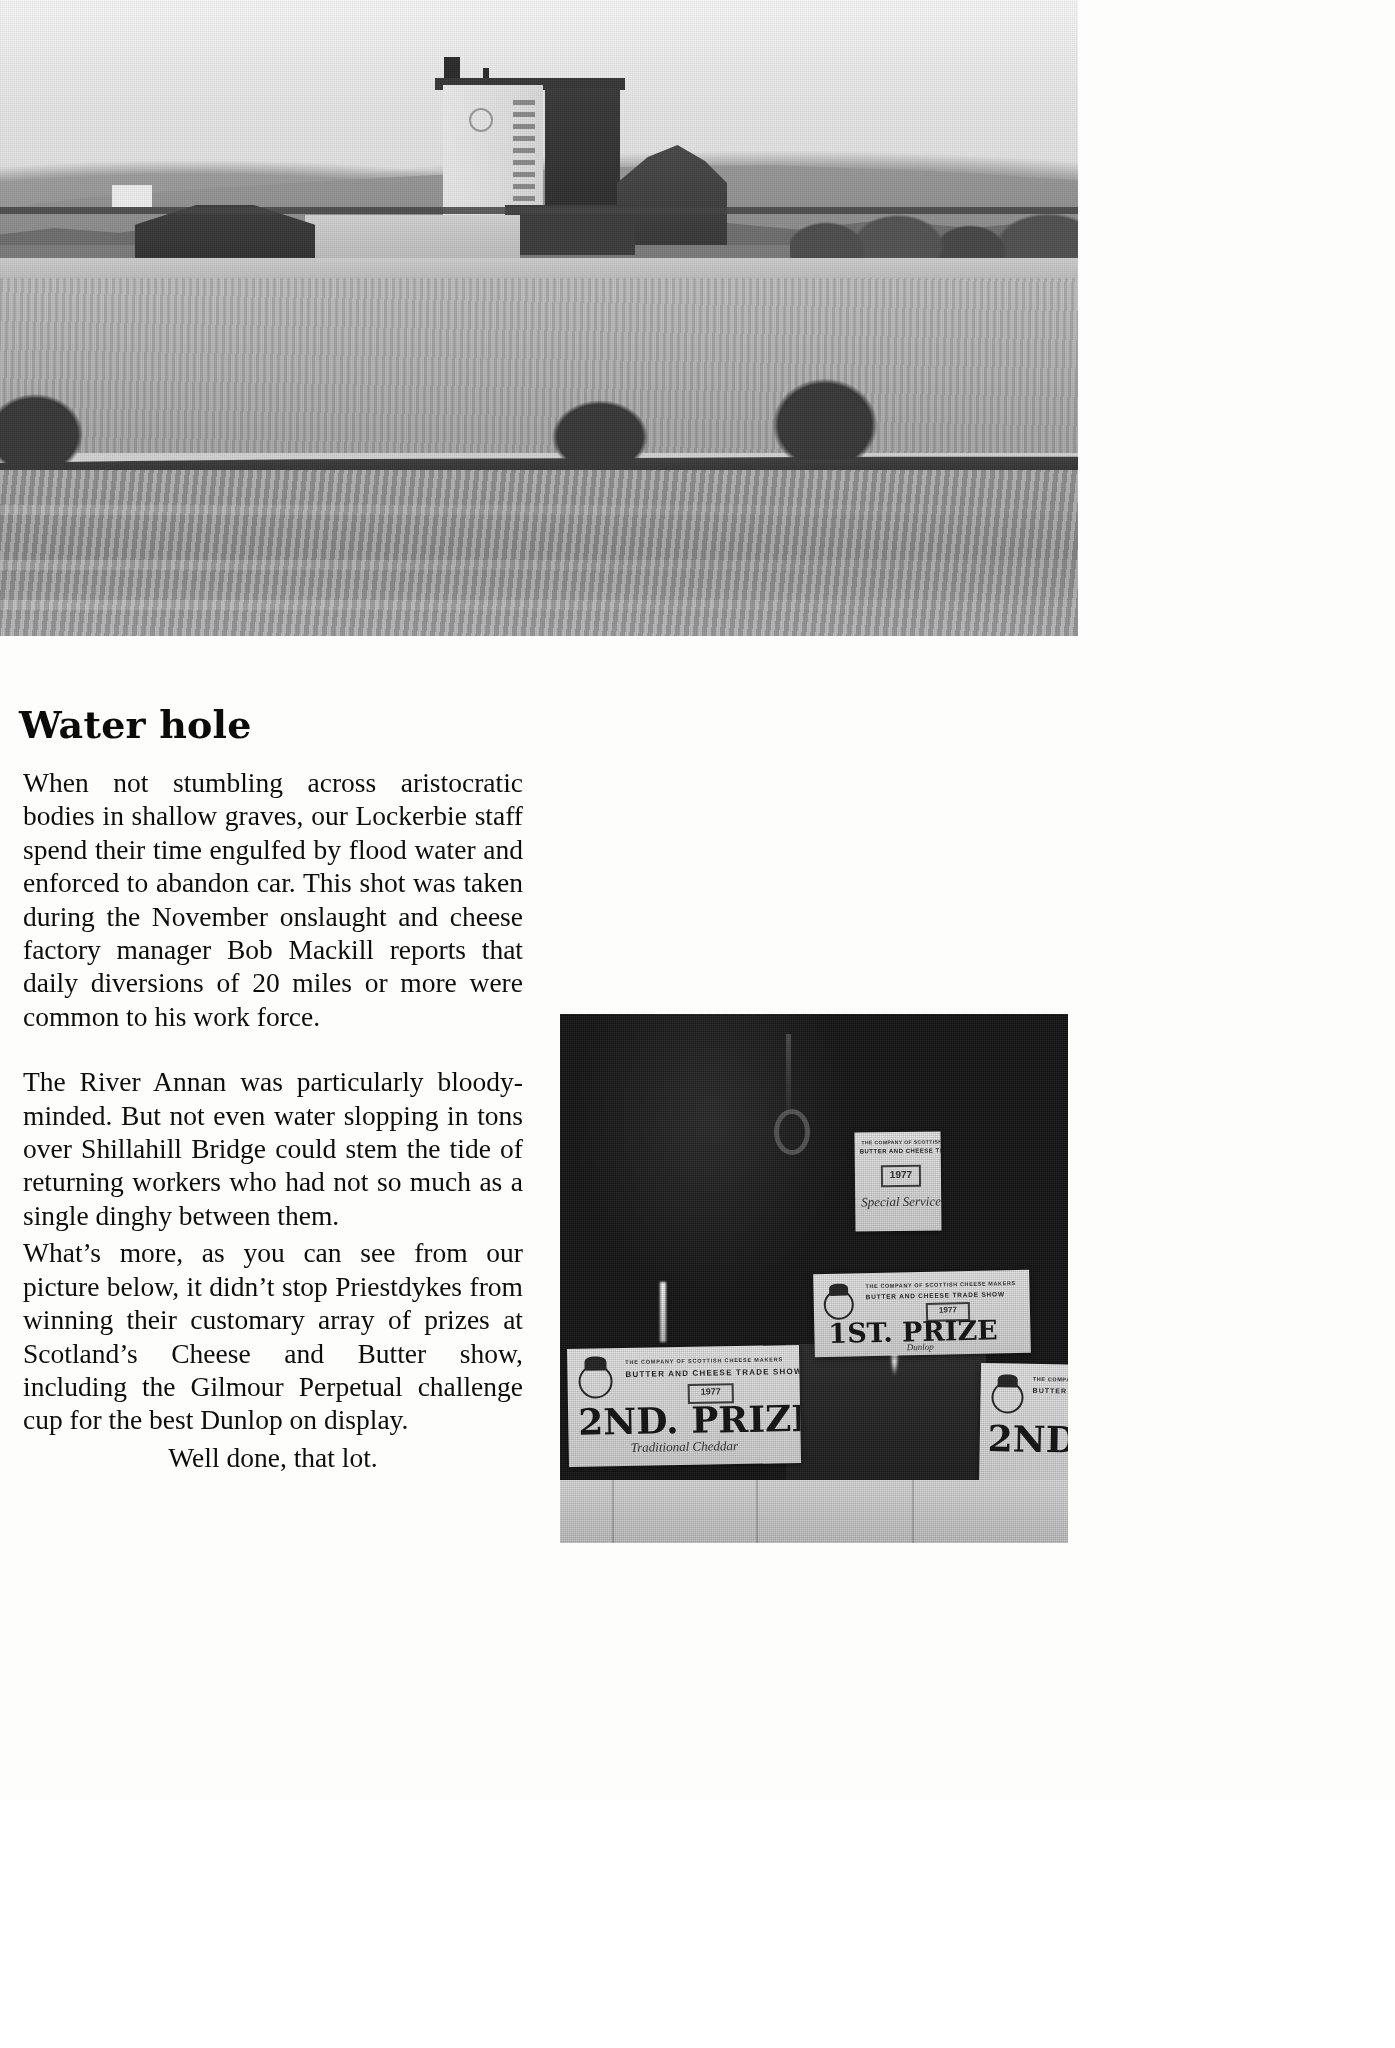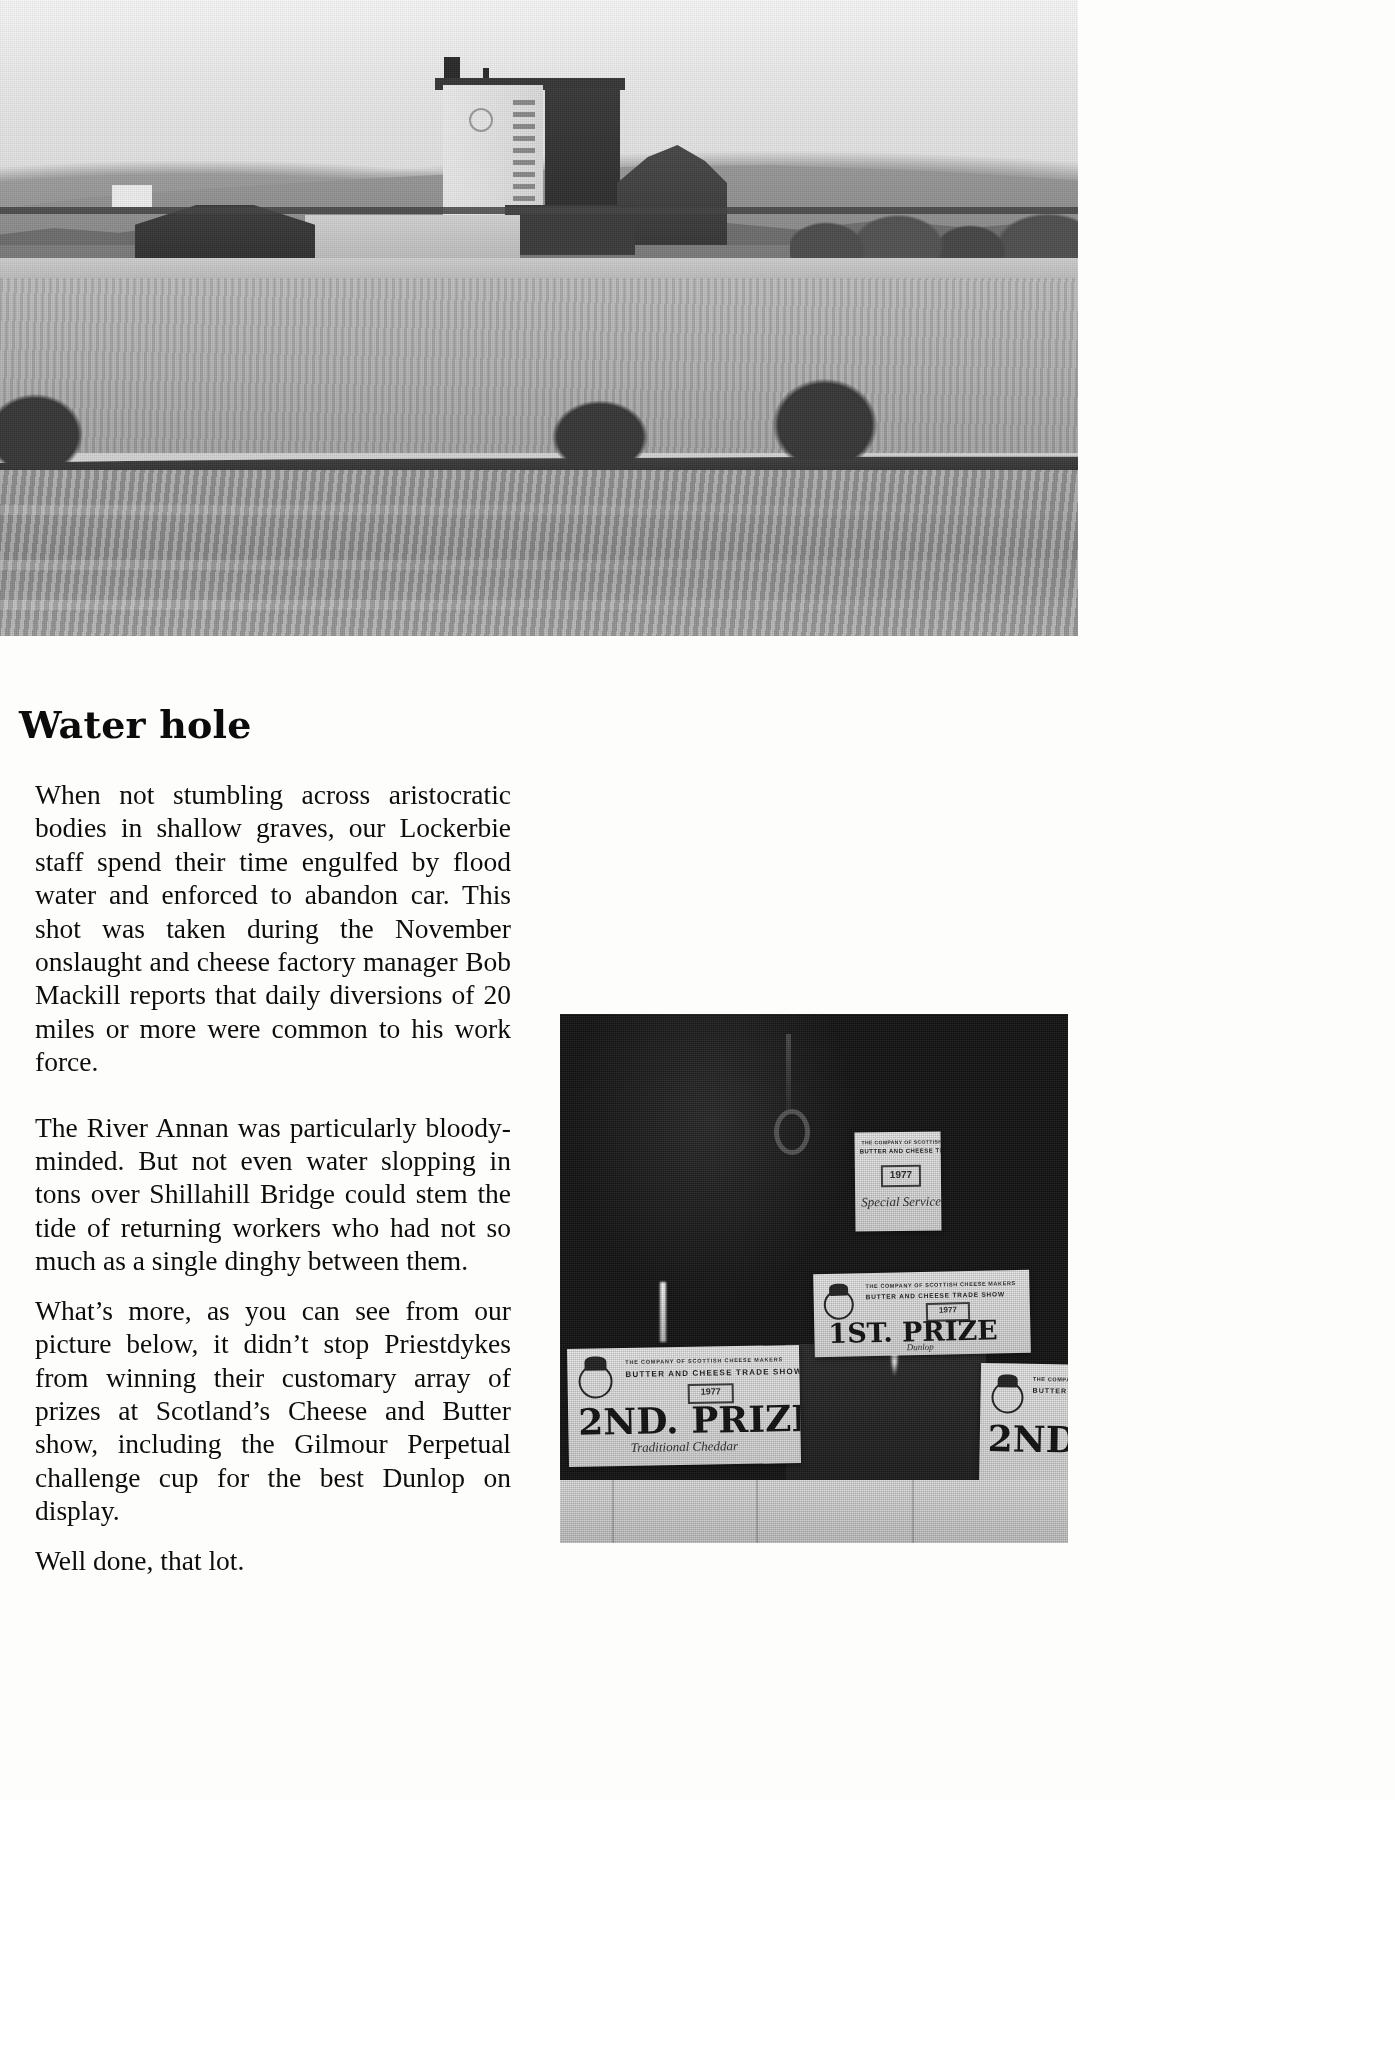--- a/index.html
+++ b/index.html
@@ -178,23 +178,23 @@
     position:absolute;
     left:19px;
     top:762px;
     width:508px;
     font-size: 27.5px;
     line-height: 33.4px;
     color:#0d0d0d;
     text-align: justify;
     -webkit-hyphens:none; hyphens:none;
   }
-  .col p { margin:16px; }
+  .col p { margin:4px; }
   .col p.gap { margin-top: 32px; }
-  .col p.last-left { text-align:left; }
+  .col p.last-left { text-align:center; }
 
   
   .photo-prizes {
     position:absolute;
     left:560px;
     top:1014px;
     width:508px;
     height:529px;
     background:#101010;
     overflow:hidden;

